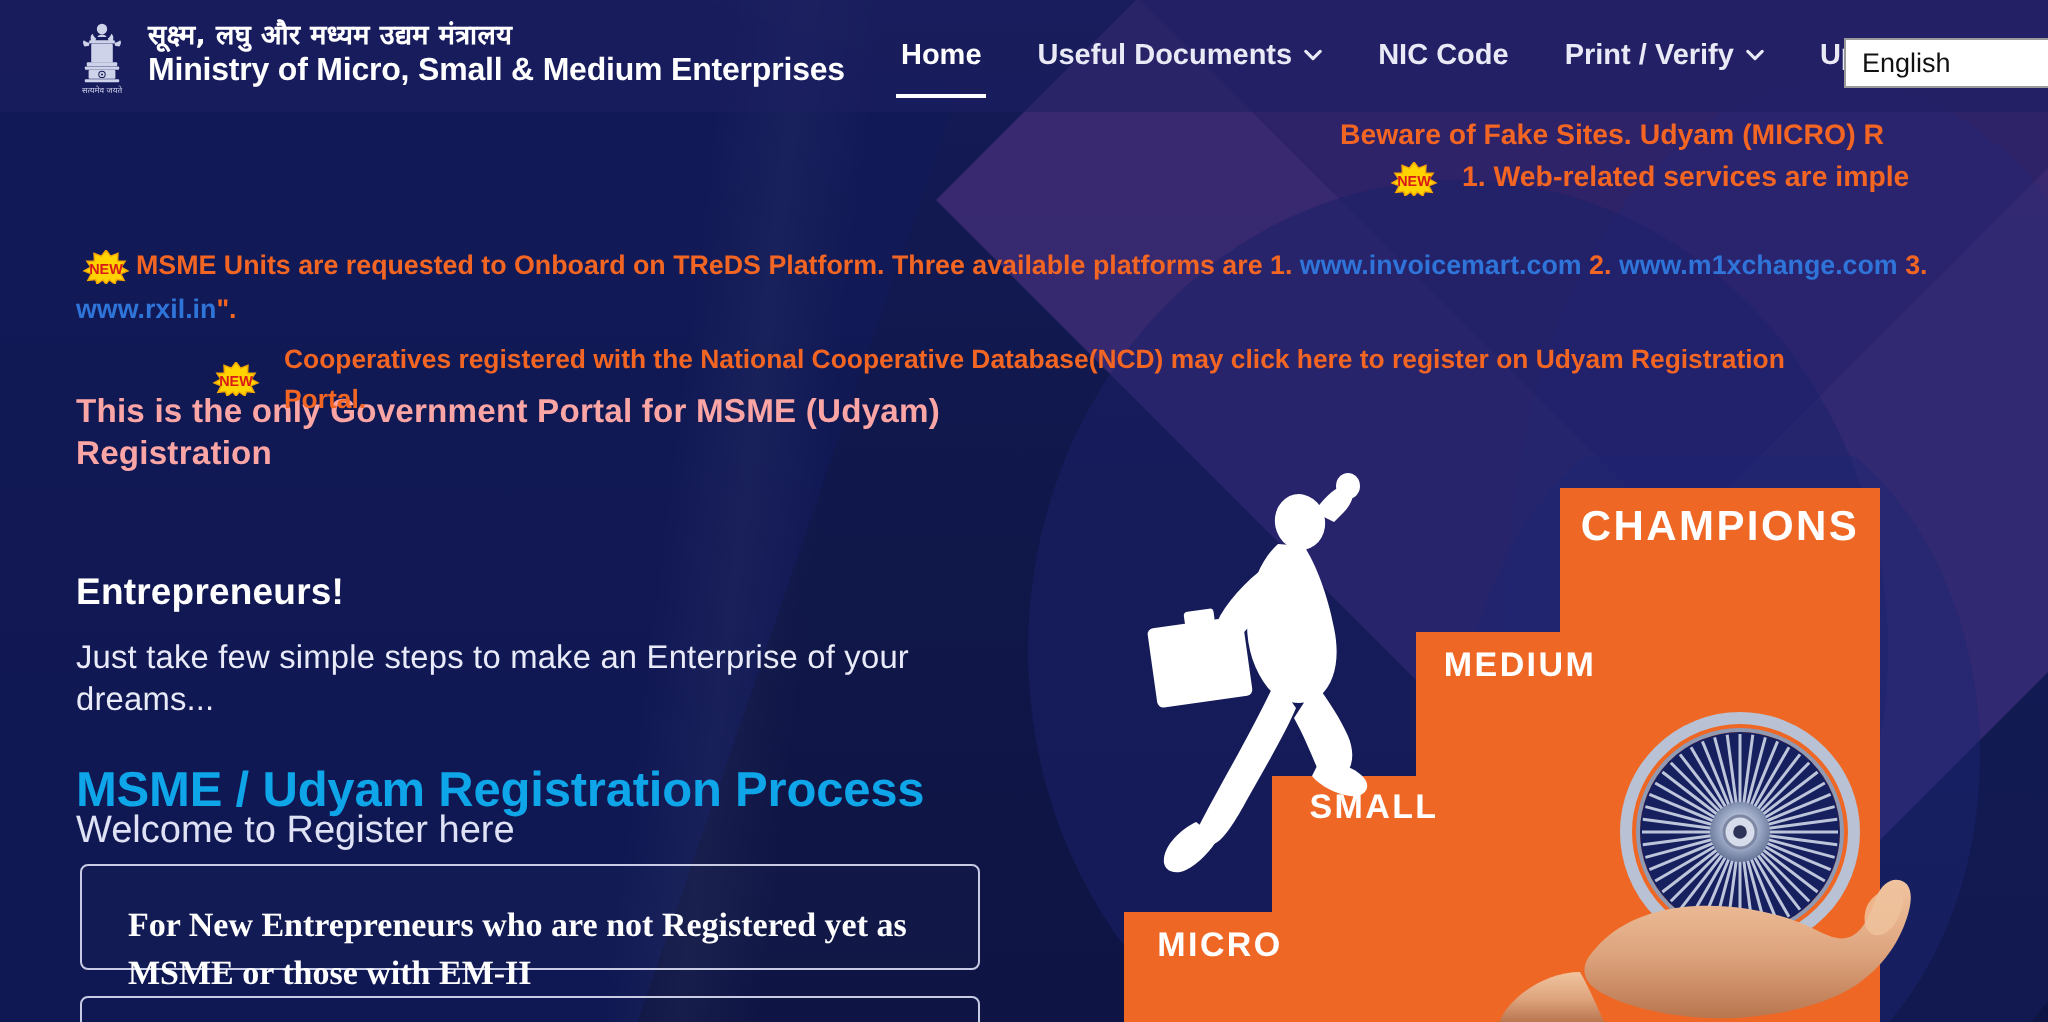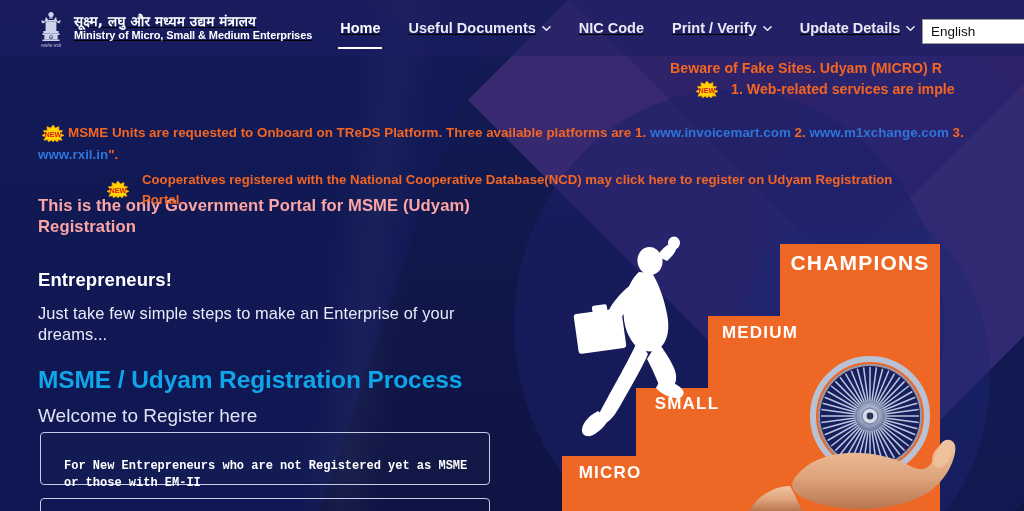--- a/index.html
+++ b/index.html
@@ -61,32 +61,31 @@
     background:linear-gradient(90deg,rgba(255,255,255,0) 0%,rgba(255,255,255,.035) 50%,rgba(255,255,255,0) 100%);
     transform:rotate(7deg);
   }
 
   
   header.topbar{
     position:absolute; left:0; top:0; width:1024px; height:56px;
     display:flex; align-items:center;
     background:rgba(30,31,99,.55);
     z-index:20;
-    text-decoration:underline;
   }
   .brand{ display:flex; align-items:center; gap:8px; padding-left:36px; }
   .emblem{ width:30px; height:42px; display:block; }
   .brand-txt{ line-height:1.12; }
   .brand-hi{
     color:#fff; font-size:13.5px; font-weight:700;
     font-family:"DejaVu Sans", sans-serif;
     letter-spacing:.2px; white-space:nowrap;
   }
   .brand-en{
-    color:#fff; font-size:11px; font-weight:700;
+    color:#fff; font-size:16px; font-weight:700;
     white-space:nowrap; letter-spacing:-.1px;
   }
 
   nav.mainnav{ display:flex; align-items:center; margin-left:14px; }
   .navitem{
     color:#e9eaf6; font-size:14.5px; font-weight:600;
     padding:4px 14px; white-space:nowrap; cursor:pointer;
     position:relative; display:flex; gap:6px;
   }
   .navitem.active{ color:#fff; font-weight:700; }
@@ -147,21 +146,21 @@
   
   .hero{
     position:absolute; left:38px; top:196px; width:470px; z-index:14;
   }
   .hero-sub{
     color:#fca5a5; font-size:16.6px; font-weight:600;
     line-height:1.24; letter-spacing:.1px;
   }
   .hero-ent{
     color:#fff; font-size:18.5px; font-weight:700;
-    margin-top:32px; letter-spacing:.1px;
+    margin-top:48px; letter-spacing:.1px;
   }
   .hero-line{
     color:#e9ebf8; font-size:16.4px; font-weight:500;
     line-height:1.27; margin-top:12px; letter-spacing:.1px;
   }
   .hero-title{
     color:#0ea5e9; font-size:24.5px; font-weight:700;
     margin-top:21px; letter-spacing:-.1px;
   }
   .welcome{
@@ -170,23 +169,23 @@
   }
   .regbox{
     position:absolute; left:40px; top:432px;
     width:450px; height:53px;
     border:1.5px solid #c7cbe4; border-radius:4px;
     display:flex; align-items:center;
     z-index:14; cursor:pointer;
     background:rgba(255,255,255,.015);
   }
   .regbox .t{
-    color:#fff; font-size:12px; font-weight:700;
+    color:#fff; font-size:17px; font-weight:700;
     line-height:1.38; padding-left:23px; padding-right:14px;
-    font-family:Liberation Mono, monospace;
+    font-family:Liberation Serif, serif;
     margin-top:32px;
   }
   .regbox2{
     position:absolute; left:40px; top:498px;
     width:450px; height:53px;
     border:1.5px solid #c7cbe4; border-radius:4px;
     display:flex; align-items:center; z-index:14; cursor:pointer;
   }
 
   

